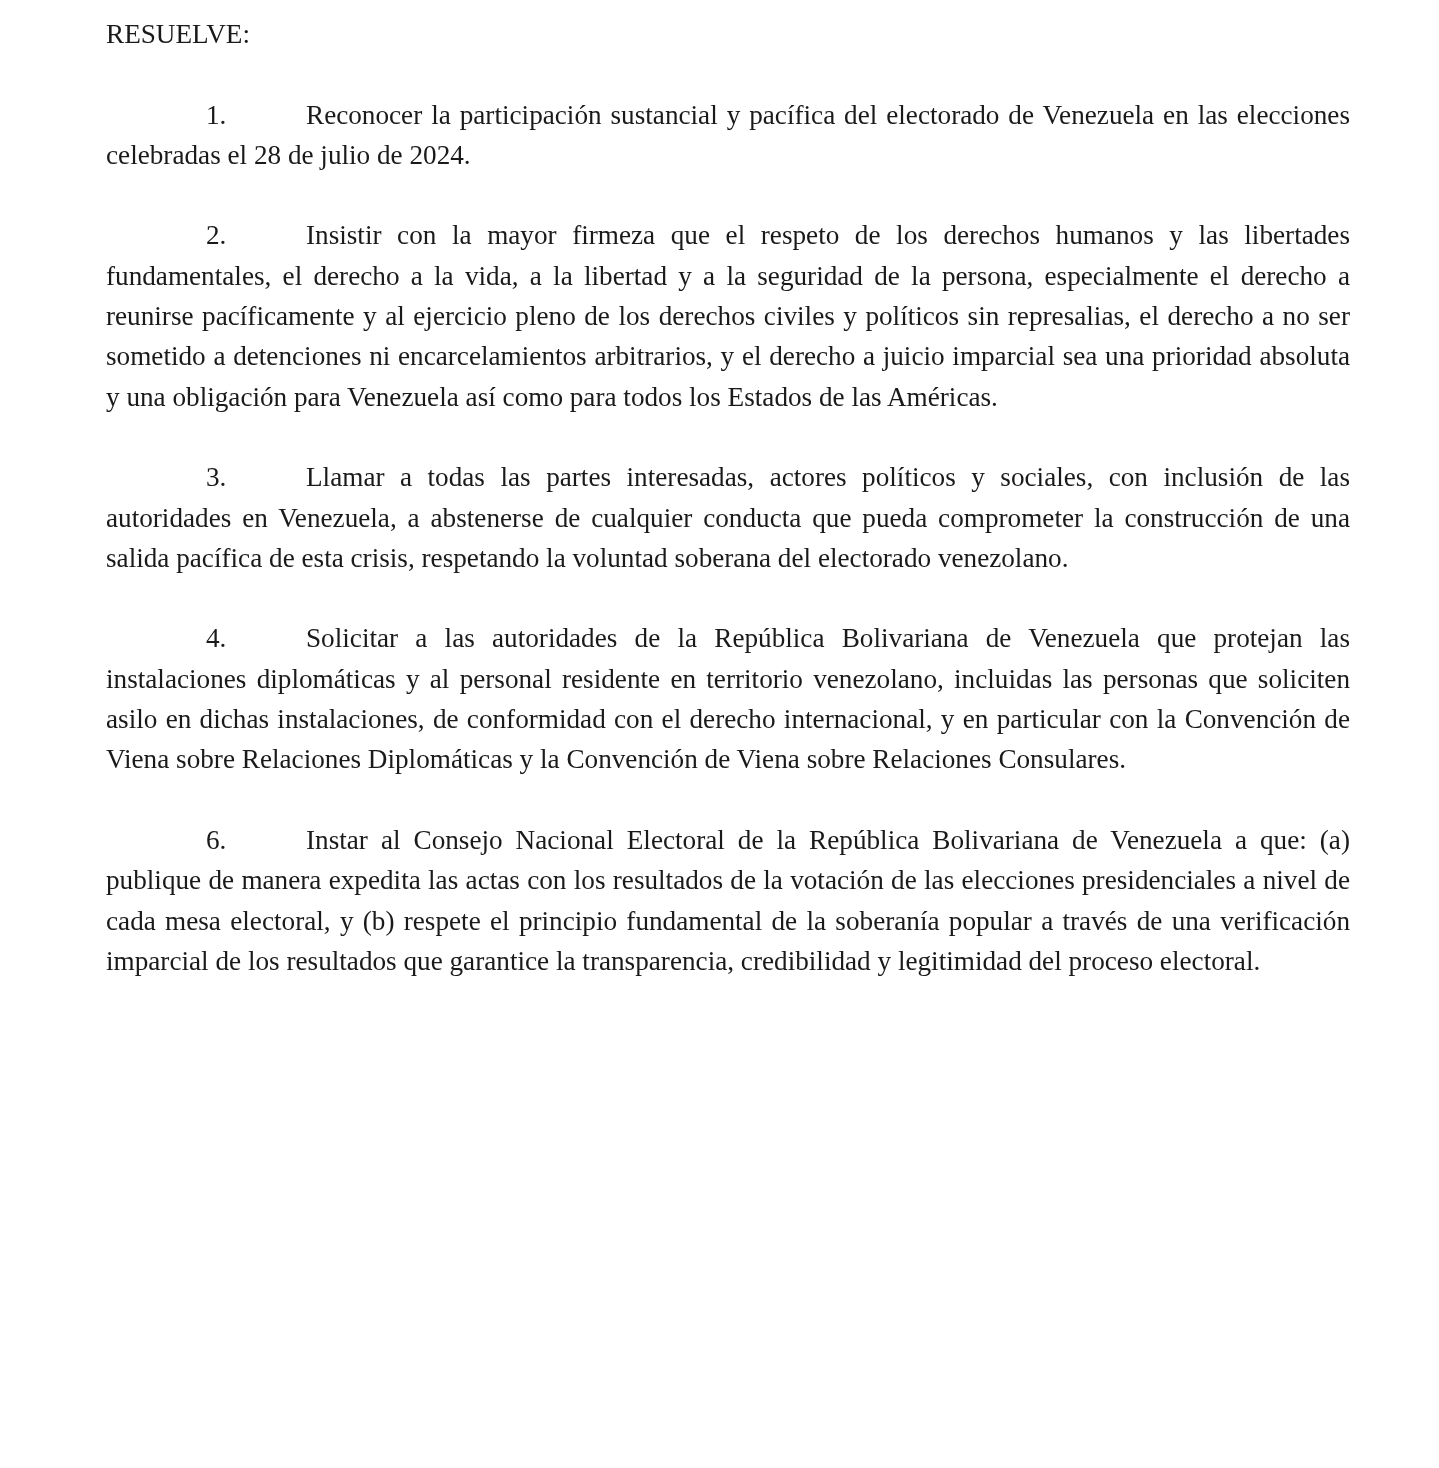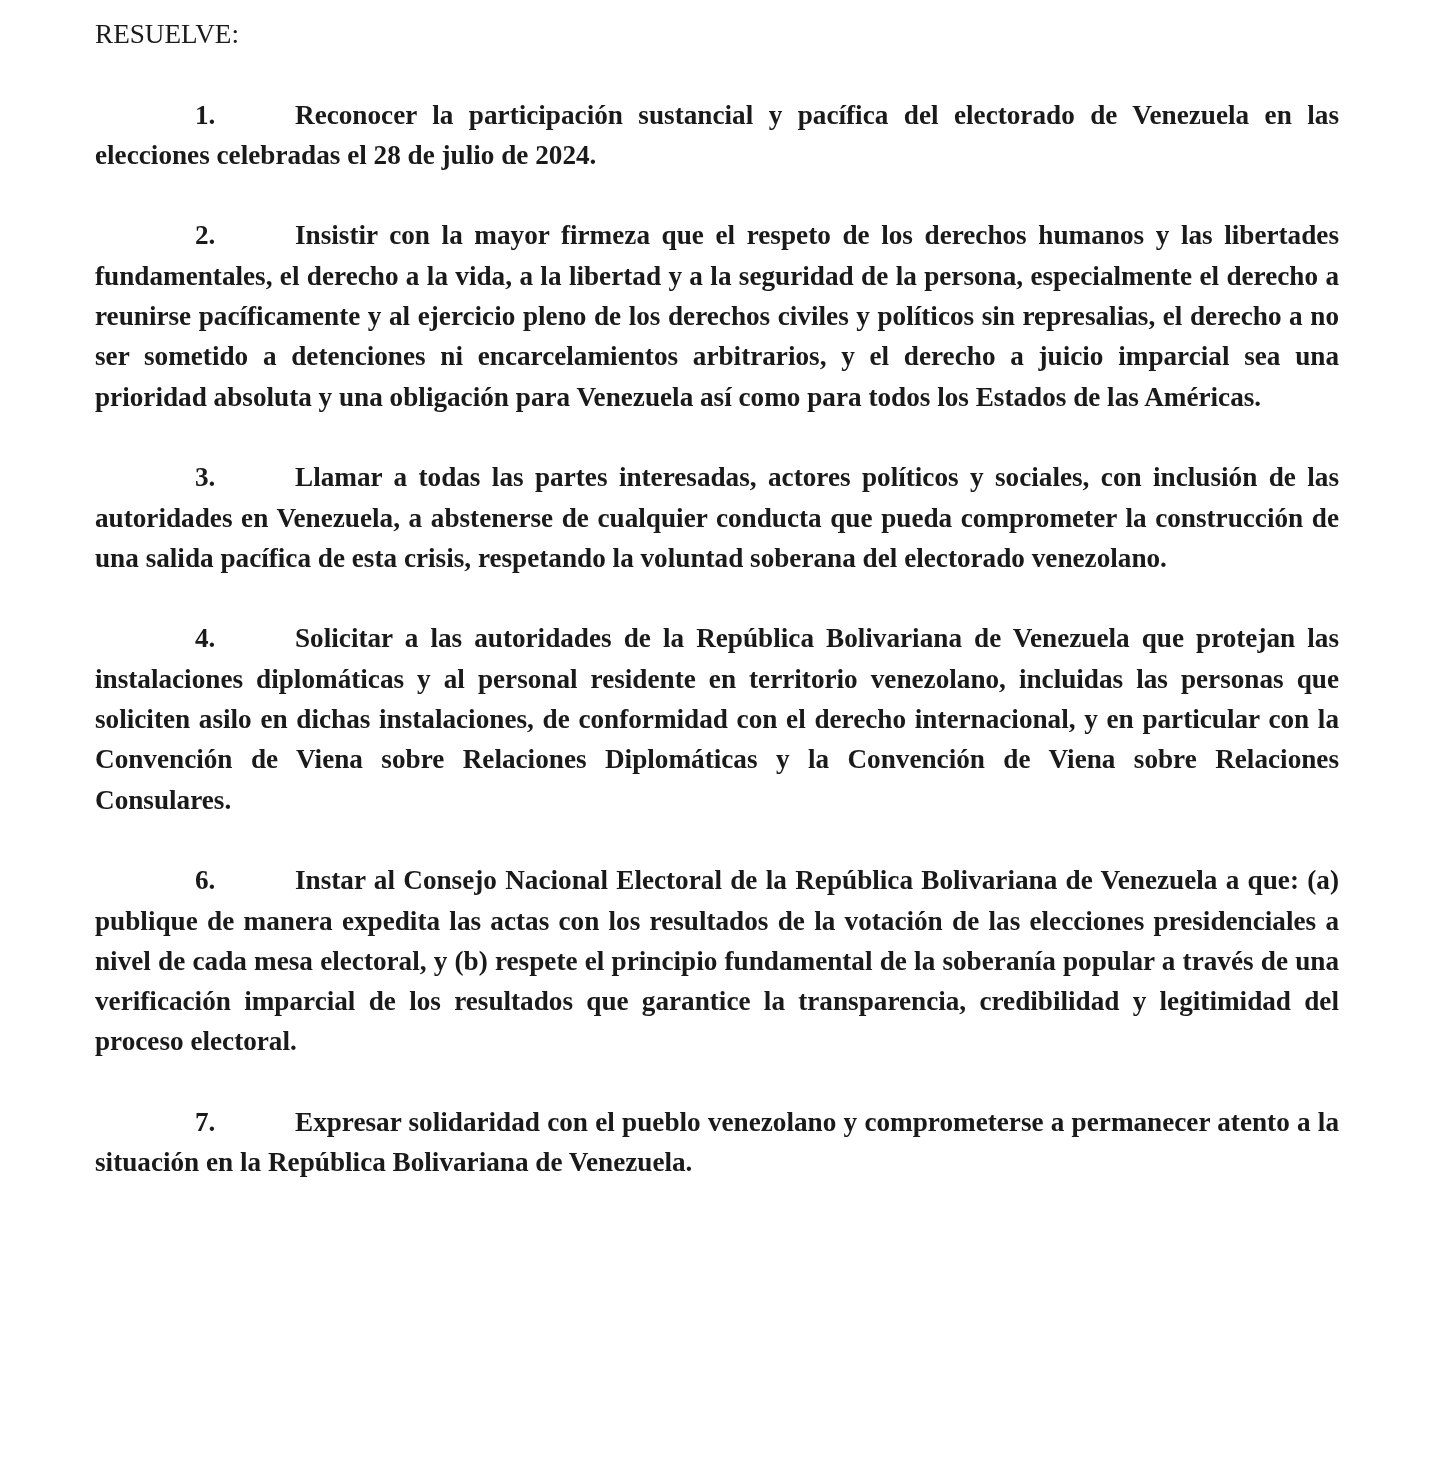--- a/index.html
+++ b/index.html
@@ -10,36 +10,35 @@
     body {
       width: 1439px;
       height: 1468px;
       overflow: hidden;
       position: relative;
       font-family: "Liberation Serif", "DejaVu Serif", serif;
       color: #1a1a1a;
     }
     .page {
       position: absolute;
-      left: 95px;
+      left: 106px;
       top: 14px;
       width: 1244px;
       font-size: 27.2px;
       line-height: 40.3px;
     }
     .heading {
       margin: 0 0 40.3px 0;
       letter-spacing: 0px;
     }
     .para {
       margin: 0 0 40.3px 0;
       text-align: justify;
       text-align-last: left;
       text-indent: 100px;
-      font-weight: bold;
     }
     .num {
       display: inline-block;
       width: 100px;
       text-indent: 0;
     }
   </style>
 </head>
 <body>
 
@@ -50,14 +49,13 @@
 
   <p class="para"><span class="num">2.</span><span>Insistir con la mayor firmeza que el respeto de los derechos humanos y las libertades fundamentales, el derecho a la vida, a la libertad y a la seguridad de la persona, especialmente el derecho a reunirse pacíficamente y al ejercicio pleno de los derechos civiles y políticos sin represalias, el derecho a no ser sometido a detenciones ni encarcelamientos arbitrarios, y el derecho a juicio imparcial sea una prioridad absoluta y una obligación para Venezuela así como para todos los Estados de las Américas.</span></p>
 
   <p class="para"><span class="num">3.</span><span>Llamar a todas las partes interesadas, actores políticos y sociales, con inclusión de las autoridades en Venezuela, a abstenerse de cualquier conducta que pueda comprometer la construcción de una salida pacífica de esta crisis, respetando la voluntad soberana del electorado venezolano.</span></p>
 
   <p class="para"><span class="num">4.</span><span>Solicitar a las autoridades de la República Bolivariana de Venezuela que protejan las instalaciones diplomáticas y al personal residente en territorio venezolano, incluidas las personas que soliciten asilo en dichas instalaciones, de conformidad con el derecho internacional, y en particular con la Convención de Viena sobre Relaciones Diplomáticas y la Convención de Viena sobre Relaciones Consulares.</span></p>
 
 
   <p class="para"><span class="num">6.</span><span>Instar al Consejo Nacional Electoral de la República Bolivariana de Venezuela a que: (a) publique de manera expedita las actas con los resultados de la votación de las elecciones presidenciales a nivel de cada mesa electoral, y (b) respete el principio fundamental de la soberanía popular a través de una verificación imparcial de los resultados que garantice la transparencia, credibilidad y legitimidad del proceso electoral.</span></p>
 
-  <p class="para"><span class="num">7.</span><span>Expresar solidaridad con el pueblo venezolano y comprometerse a permanecer atento a la situación en la República Bolivariana de Venezuela.</span></p>
 </div>
 
 </body></html>

